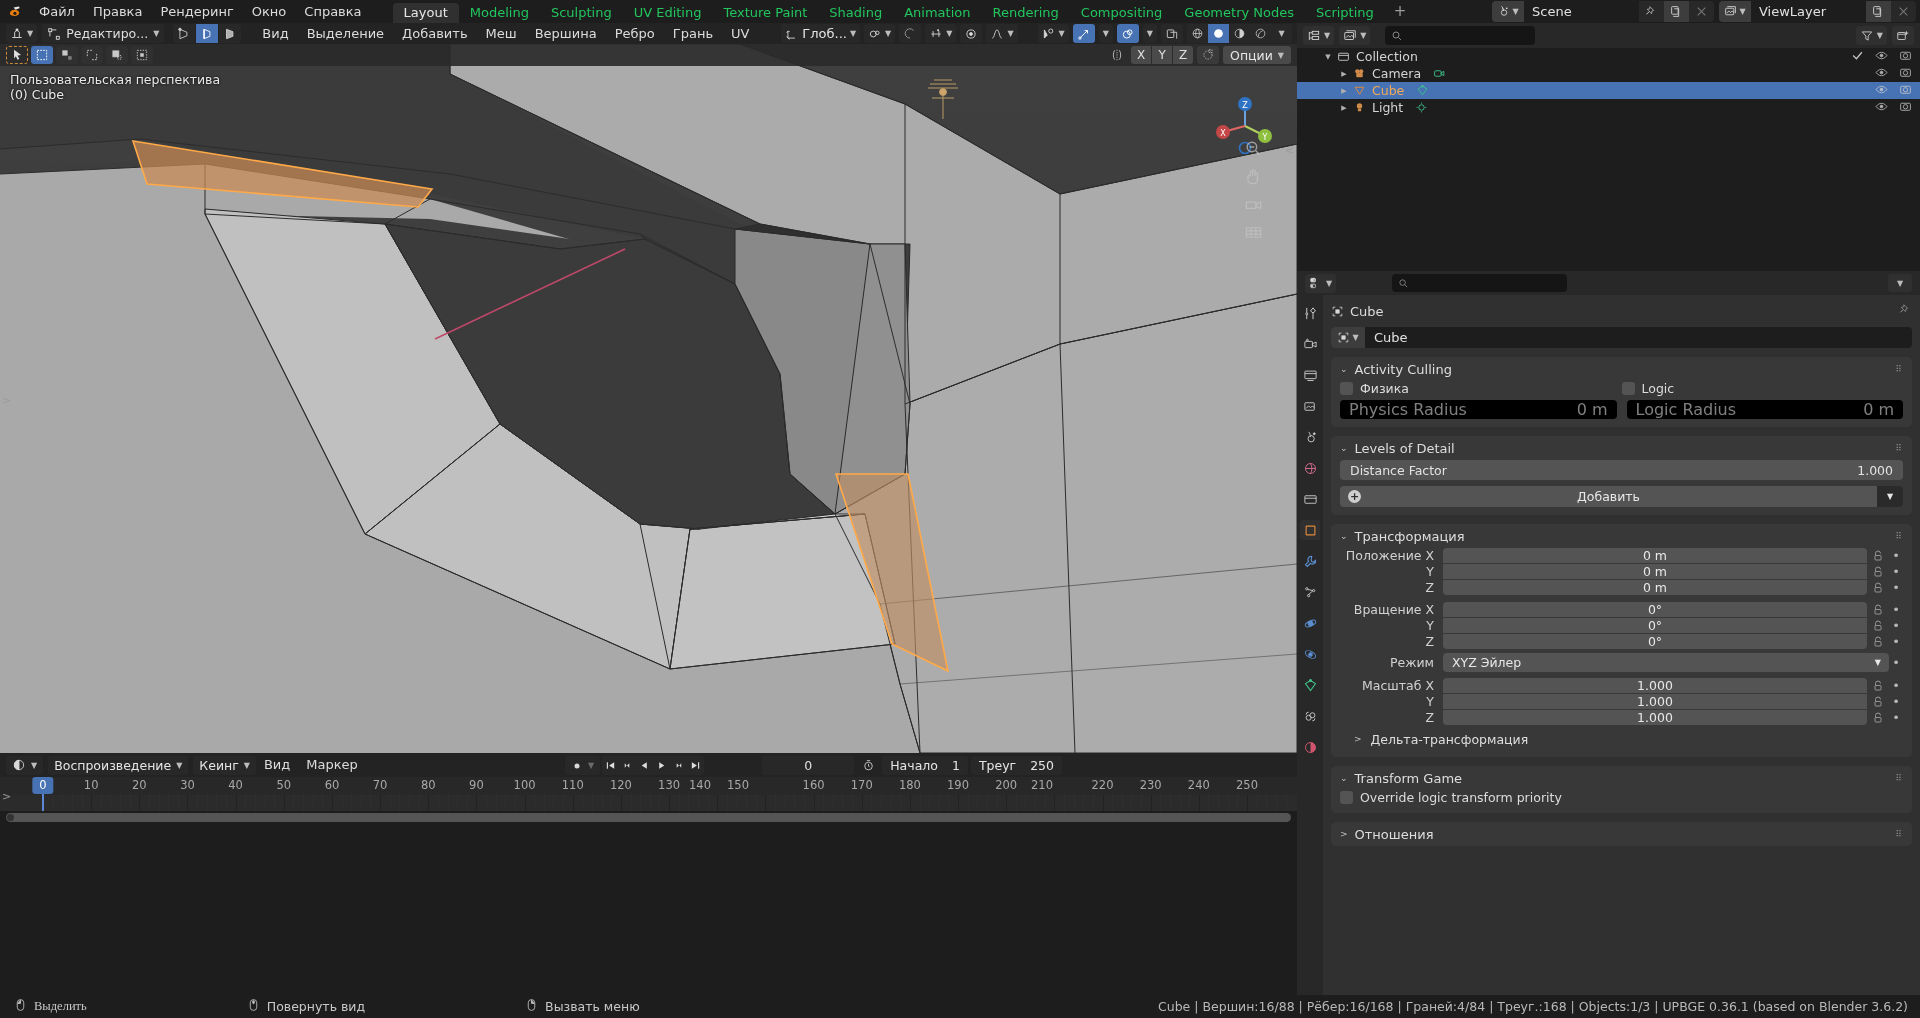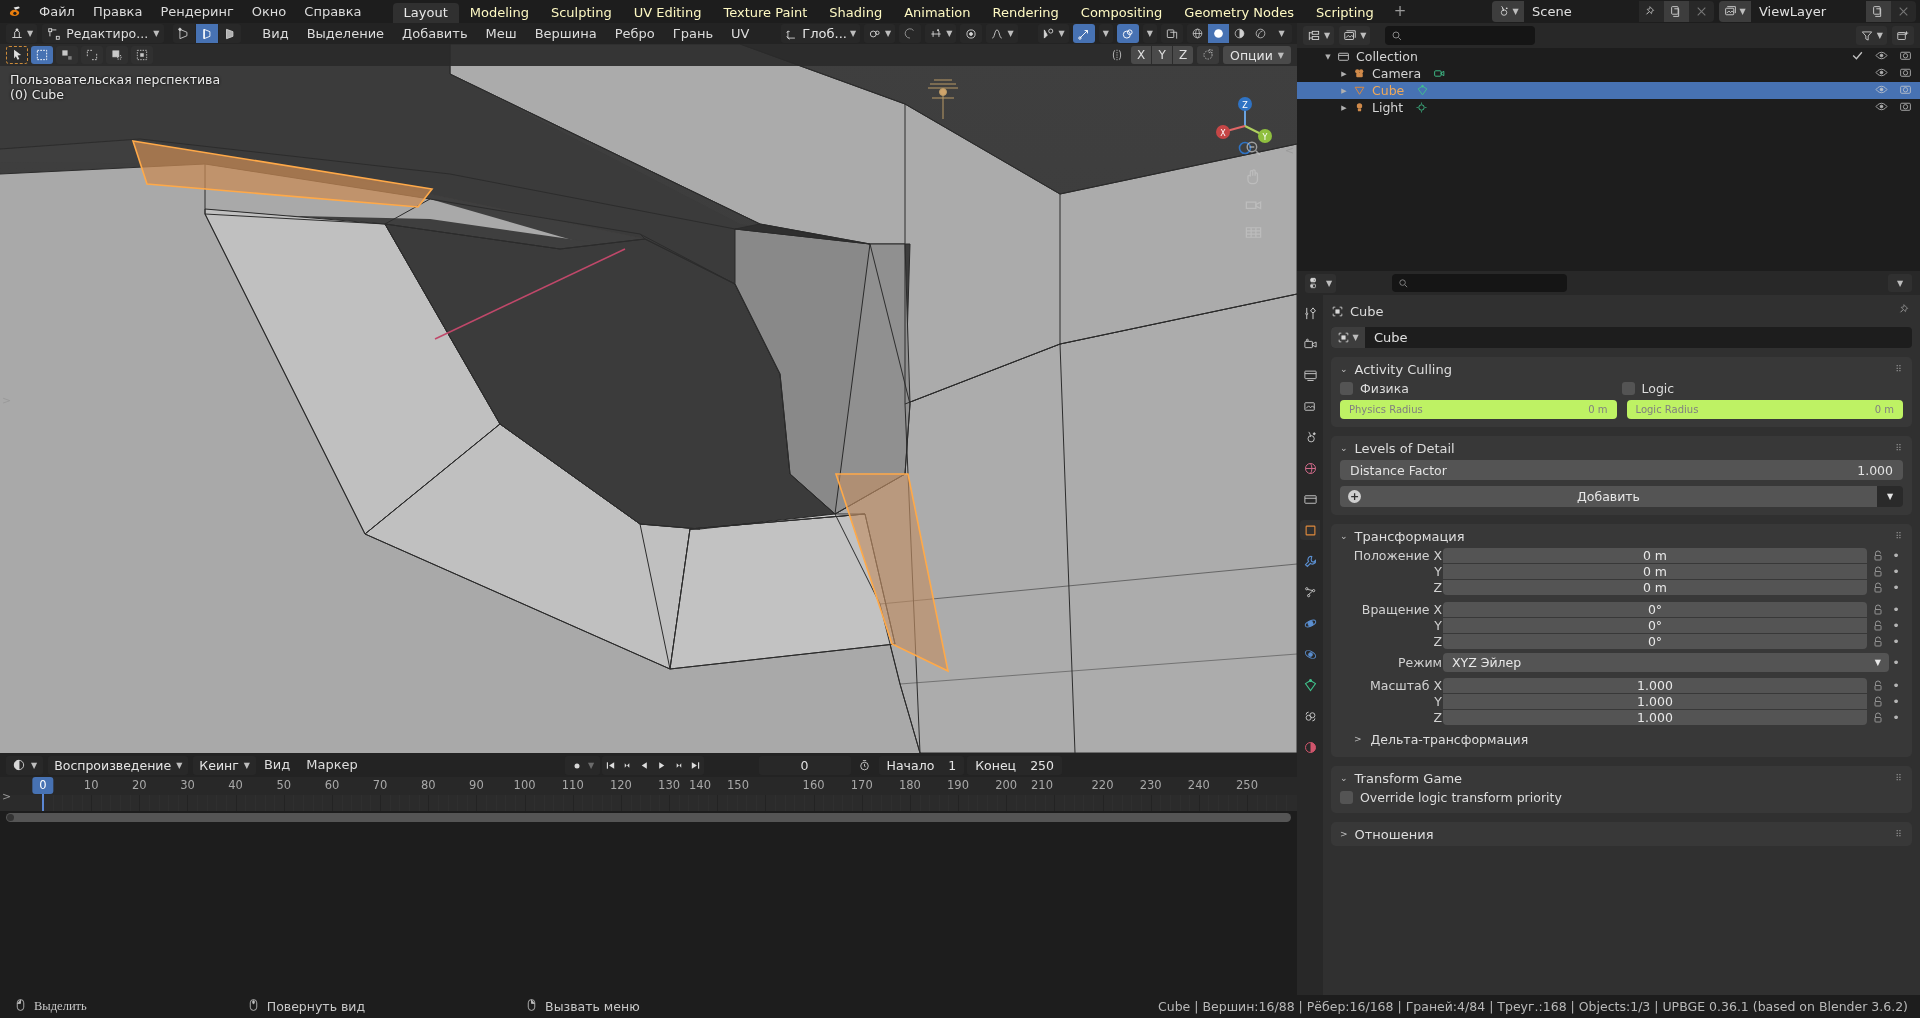--- a/index.html
+++ b/index.html
@@ -20,21 +20,21 @@
     background:#1d1d1d; display:flex; align-items:center;
   }
   .blender-logo { width:30px; display:flex; align-items:center; justify-content:center; }
   .blender-logo svg { width:15px; height:15px; }
   .menu-item {
     padding: 0 9px; height:23px; line-height:23px; font-size:13px; color:#dcdcdc;
     white-space:nowrap;
   }
   .ws-tabs { display:flex; align-items:flex-end; height:23px; margin-left:22px; }
   .ws-tab {
-    padding: 0 11px; height:20px; line-height:20px; font-size:13px; color:#fef9c3;
+    padding: 0 11px; height:20px; line-height:20px; font-size:13px; color:#22c55e;
     border-radius:4px 4px 0 0; white-space:nowrap;
   }
   .ws-tab.active { background:#303030; color:#e8e8e8; }
   .ws-plus { padding:0 9px; color:#9a9a9a; font-size:15px; line-height:23px; }
   .topbar-right { position:absolute; right:4px; top:1px; display:flex; align-items:center; gap:5px; }
   .id-block { display:flex; align-items:center; height:21px; background:#282828; border-radius:4px; overflow:hidden; }
   .id-icon { width:32px; height:21px; background:#3d3d3d; display:flex; align-items:center; justify-content:center; gap:2px; }
   .id-icon svg { width:13px; height:13px; }
   .chev { font-size:8px; color:#bdbdbd; }
   .id-name { padding:0 8px 0 8px; min-width:115px; height:21px; line-height:21px; background:#1d1d1d; font-size:13px; color:#e0e0e0; }
@@ -162,33 +162,33 @@
   .panel { margin-top:9px; background:#383838; border-radius:5px; padding:0 0 8px 0; }
   .panel-hdr { height:24px; display:flex; align-items:center; padding:0 9px; gap:7px; font-size:13px; color:#dedede; }
   .panel-tri { font-size:9px; color:#c0c0c0; }
   .panel-grip { margin-left:auto; color:#8a8a8a; font-size:9px; letter-spacing:1px; line-height:6px; }
   .panel-body { padding:0 9px; }
   .chk-row { display:flex; align-items:center; gap:0; margin-bottom:4px; }
   .chk-col { flex:1; display:flex; align-items:center; gap:7px; }
   .chk { width:13px; height:13px; background:#545454; border-radius:3px; }
   .chk-lbl { font-size:12.5px; color:#dcdcdc; }
   .dis-row { display:flex; gap:10px; }
-  .dis-field { flex:1; height:19px; background:#bef264; border-radius:4px; display:flex;
-               align-items:center; justify-content:space-between; padding:0 9px; font-size:10px; color:#808080; }
+  .dis-field { flex:1; height:19px; background:#000000; border-radius:4px; display:flex;
+               align-items:center; justify-content:space-between; padding:0 9px; font-size:16px; color:#808080; }
   .val-field { height:20px; background:#545454; border-radius:4px; display:flex; align-items:center;
                justify-content:space-between; padding:0 10px; font-size:12.5px; color:#e2e2e2; }
   .add-row { display:flex; align-items:center; height:21px; margin-top:6px; }
   .add-btn { flex:1; height:21px; background:#545454; border-radius:4px 0 0 4px; display:flex;
              align-items:center; justify-content:center; position:relative; font-size:12.5px; color:#e8e8e8; }
   .add-plus { position:absolute; left:8px; width:13px; height:13px; border-radius:50%; background:#cfcfcf;
               color:#303030; font-size:11px; line-height:13px; text-align:center; font-weight:bold; }
   .add-drop { width:26px; height:21px; background:#2a2a2a; border-radius:0 4px 4px 0; display:flex;
               align-items:center; justify-content:center; font-size:8px; }
   .tf-row { display:flex; align-items:center; height:15px; margin-bottom:1px; }
-  .tf-lbl { width:103px; text-align:right; padding-right:1px; font-size:12.5px; color:#d2d2d2; }
+  .tf-lbl { width:103px; text-align:right; padding-right:9px; font-size:12.5px; color:#d2d2d2; }
   .tf-val { flex:1; height:15px; background:#545454; display:flex; align-items:center; justify-content:center;
             font-size:12.5px; color:#e8e8e8; }
   .tf-val.top { border-radius:4px 4px 0 0; }
   .tf-val.bot { border-radius:0 0 4px 4px; }
   .tf-lock { width:22px; display:flex; align-items:center; justify-content:center; }
   .tf-lock svg { width:12px; height:12px; opacity:0.8; }
   .tf-dot { width:14px; text-align:center; color:#b5b5b5; font-size:13px; }
   .tf-gap { height:6px; }
   .sel-row { display:flex; align-items:center; height:19px; margin-top:4px; }
   .sel-box { flex:1; height:19px; background:#545454; border-radius:4px; display:flex; align-items:center;
@@ -698,21 +698,21 @@
       <svg viewBox="0 0 24 24" width="13" height="13" fill="none" stroke="#d0d0d0" stroke-width="1.6">
           <circle cx="12" cy="13" r="7"></circle>
           <path d="M12 9v4l2 2M9 3h6"></path>
         </svg>
     </div>
     <div class="range-field">
       <span>Начало</span>
       <span>1</span>
     </div>
     <div class="range-field">
-      <span>Конец</span>
+      <span>Треуг</span>
       <span>250</span>
     </div>
   </div>
 
   <div class="tl-ruler" id="tlruler">
       <div class="tl-tick" style="left: 43px;">0</div>
       <div class="tl-tick" style="left: 91.16px;">10</div>
       <div class="tl-tick" style="left: 139.32px;">20</div>
       <div class="tl-tick" style="left: 187.48px;">30</div>
       <div class="tl-tick" style="left: 235.64px;">40</div>

